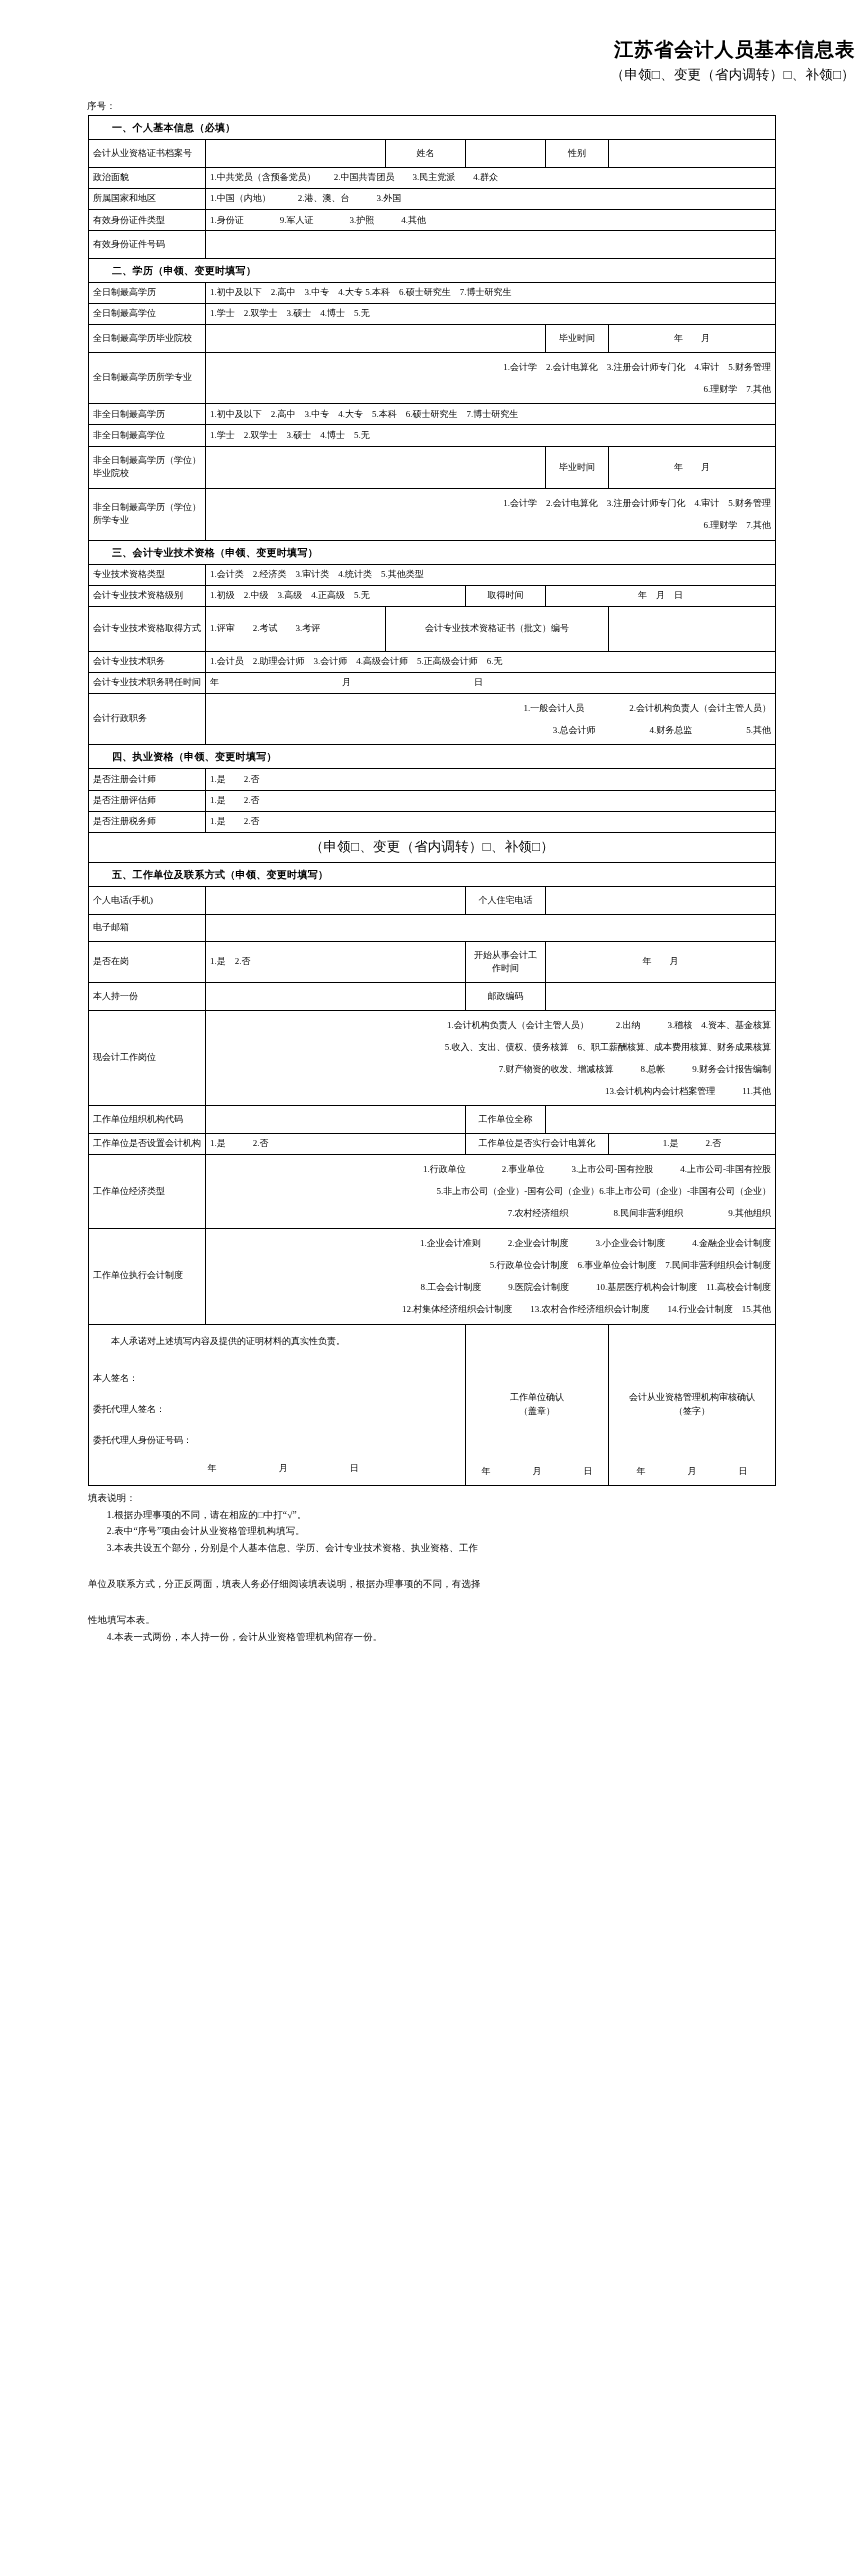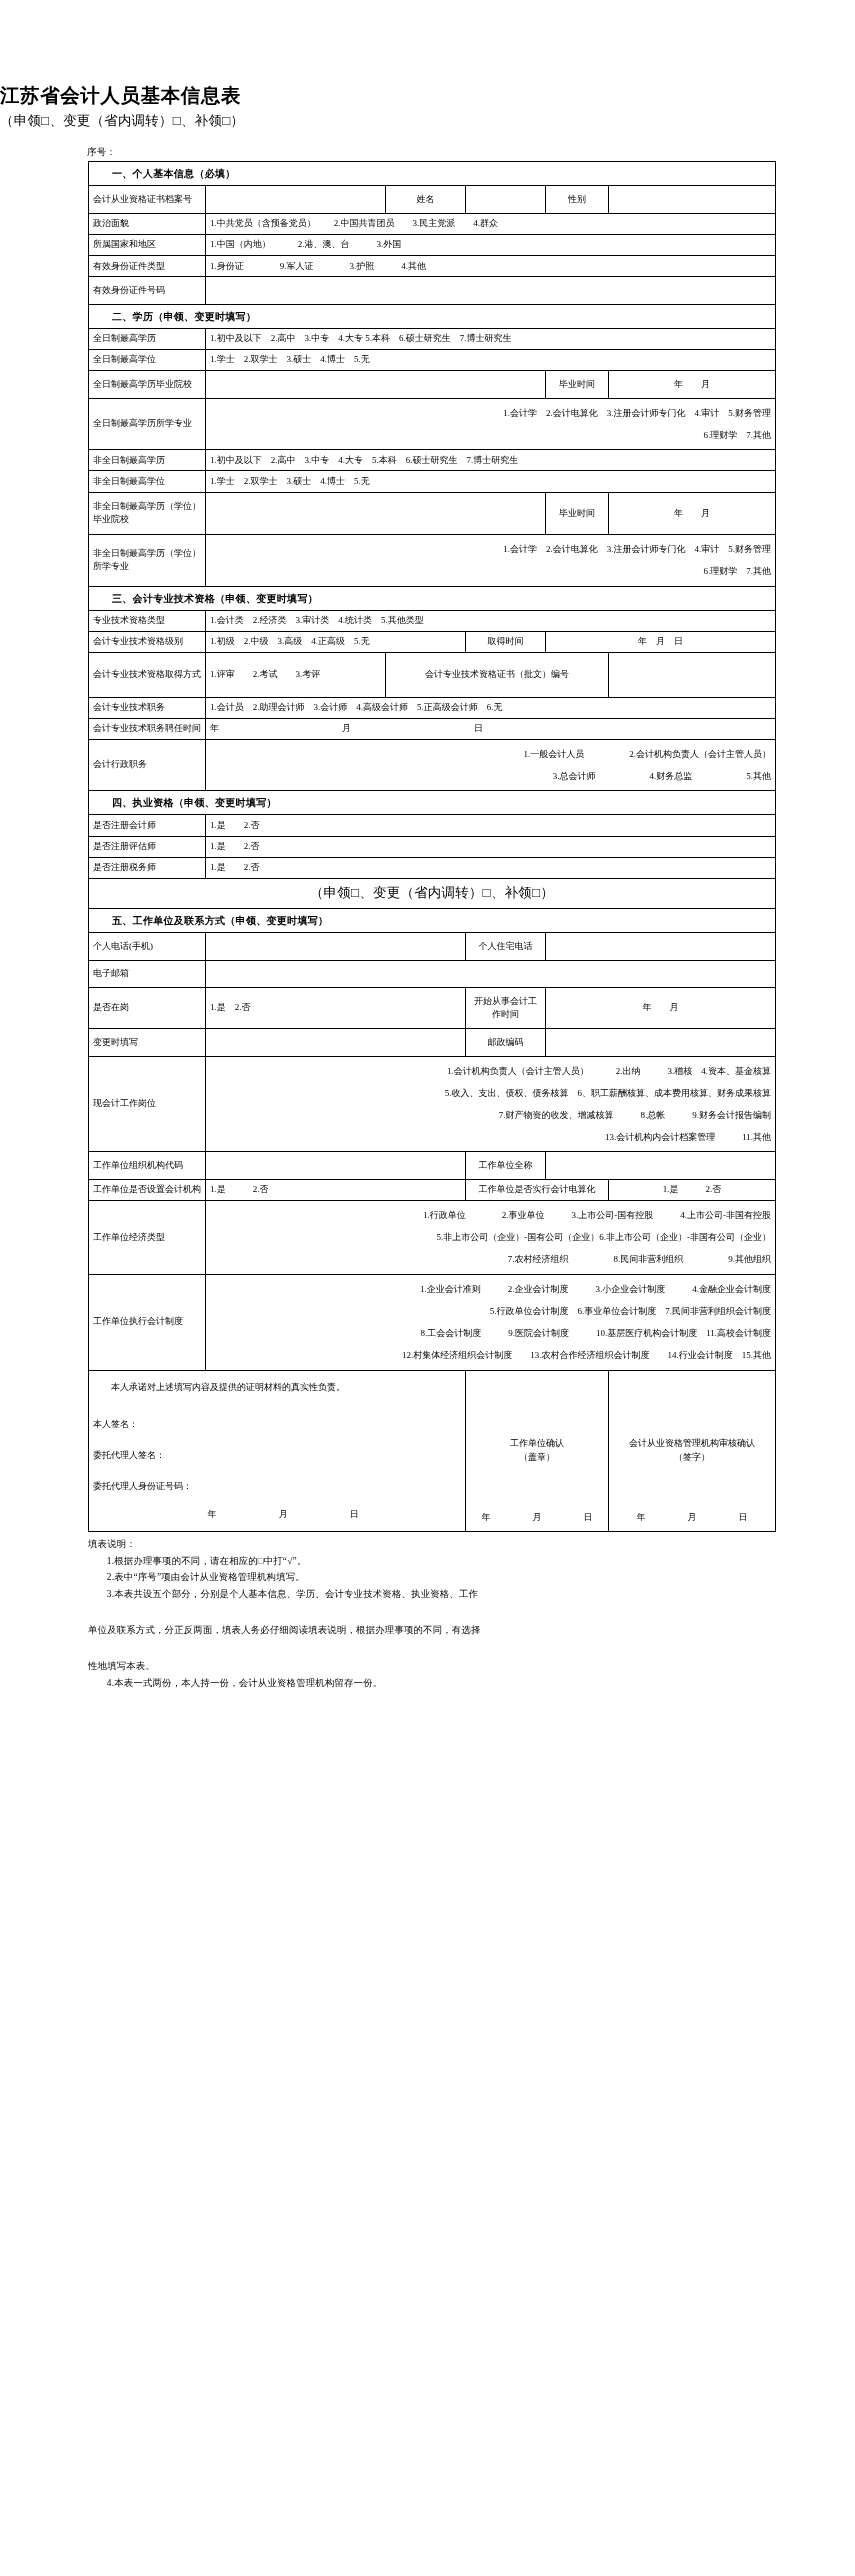--- a/index.html
+++ b/index.html
@@ -14,22 +14,22 @@
     color: #000000;
     -webkit-font-smoothing: antialiased;
   }
   .page {
     width: 855px;
     box-sizing: border-box;
     padding: 0;
   }
   
   .title-wrap {
-    padding-top: 84px;
-    text-align: left;
+    padding-top: 38px;
+    text-align: right;
   }
   .doc-title {
     font-size: 19.4px;
     font-weight: bold;
     letter-spacing: 0.7px;
     line-height: 1.25;
     margin: 0;
   }
   .doc-subtitle {
     font-size: 13.4px;
@@ -317,21 +317,21 @@
       <td class="lbl">电子邮箱</td>
       <td class="blank" colspan="5"></td>
     </tr>
     <tr>
       <td class="lbl">是否在岗</td>
       <td class="opt" colspan="2">1.是　2.否</td>
       <td class="lbl-c" style="height:33px">开始从事会计工作时间</td>
       <td class="ctr" colspan="2">年　　月</td>
     </tr>
     <tr>
-      <td class="lbl">变更时填写</td>
+      <td class="lbl">本人持一份</td>
       <td class="blank" colspan="2"></td>
       <td class="lbl-c">邮政编码</td>
       <td colspan="2"></td>
     </tr>
     <tr>
       <td class="lbl">现会计工作岗位</td>
       <td class="opt-pad" colspan="5">
         <div>1.会计机构负责人（会计主管人员）　　　2.出纳　　　3.稽核　4.资本、基金核算</div>
         <div>5.收入、支出、债权、债务核算　6、职工薪酬核算、成本费用核算、财务成果核算</div>
         <div>7.财产物资的收发、增减核算　　　8.总帐　　　9.财务会计报告编制</div>

